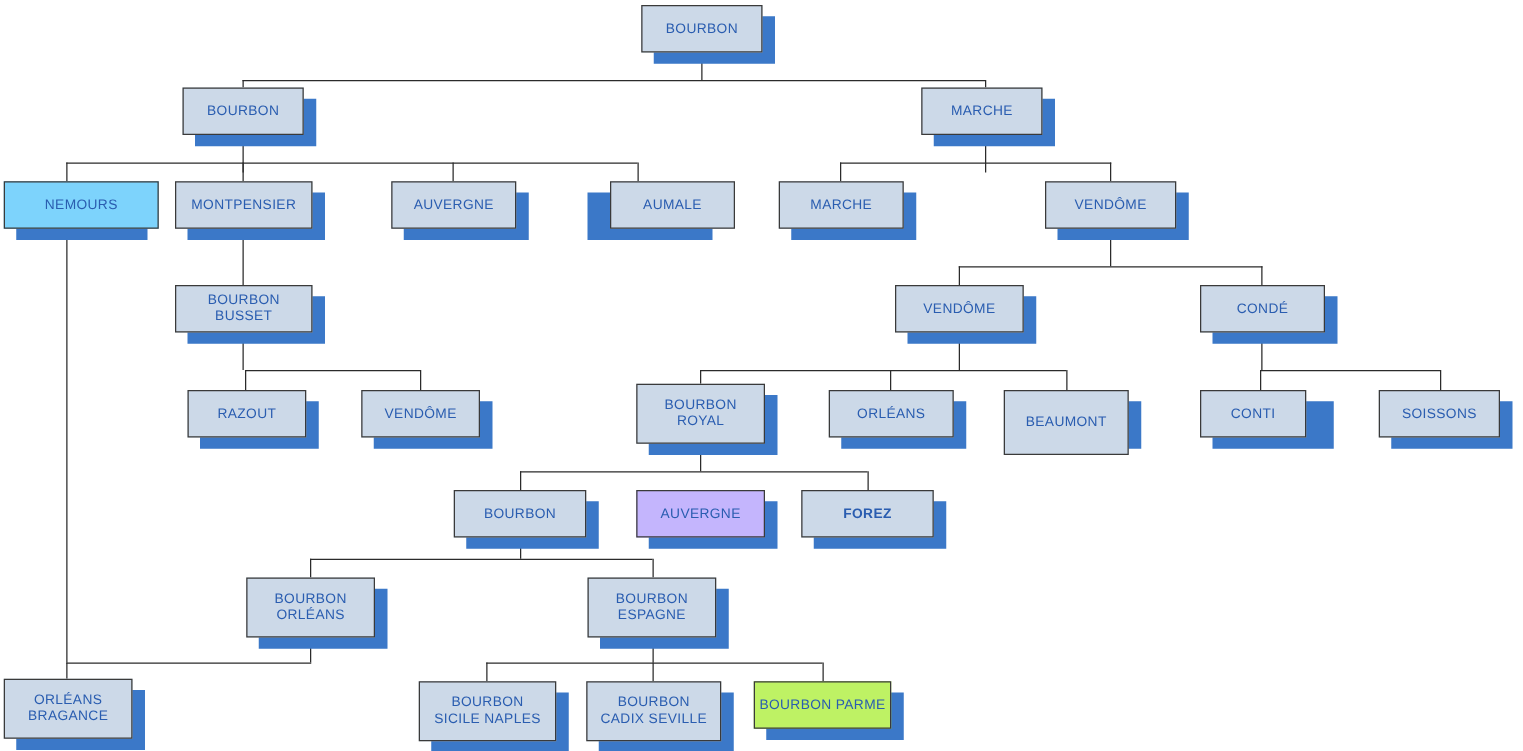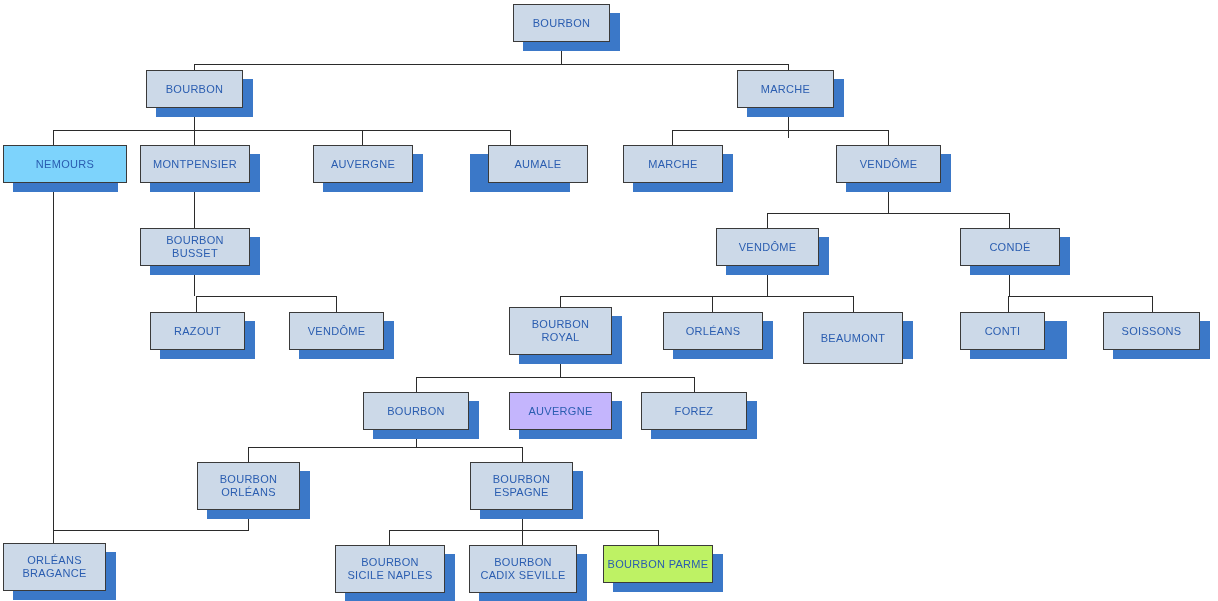--- a/index.html
+++ b/index.html
@@ -189,21 +189,21 @@
       </div>
       <div class="shadow" style="left: 373px; top: 401px; width: 106px; height: 38px; background: rgb(59, 120, 200);"></div>
       <div class="node" style="left: 363px; top: 392px; width: 106px; height: 38px; background: rgb(204, 217, 232); border-color: rgb(58, 58, 58); color: rgb(42, 93, 176);">
         <span class="node-label">BOURBON</span>
       </div>
       <div class="shadow" style="left: 519px; top: 401px; width: 103px; height: 38px; background: rgb(59, 120, 200);"></div>
       <div class="node" style="left: 509px; top: 392px; width: 103px; height: 38px; background: #c4b5fd; border-color: rgb(58, 58, 58); color: rgb(42, 93, 176);">
         <span class="node-label">AUVERGNE</span>
       </div>
       <div class="shadow" style="left: 651px; top: 401px; width: 106px; height: 38px; background: rgb(59, 120, 200);"></div>
-      <div class="node" style="left: 641px; top: 392px; width: 106px; height: 38px; background: rgb(204, 217, 232); border-color: rgb(58, 58, 58); color: rgb(42, 93, 176);">
+      <div class="node" style="left: 641px; top: 392px; width: 106px; height: 38px; background: rgb(204, 217, 232); border-color: rgb(58, 58, 58); color: rgb(42, 93, 176); font-weight: bold;">
         <span class="node-label">FOREZ</span>
       </div>
       <div class="shadow" style="left: 207px; top: 471px; width: 103px; height: 48px; background: rgb(59, 120, 200);"></div>
       <div class="node" style="left: 197px; top: 462px; width: 103px; height: 48px; background: rgb(204, 217, 232); border-color: rgb(58, 58, 58); color: rgb(42, 93, 176);">
         <span class="node-label">BOURBON
 ORLÉANS</span>
       </div>
       <div class="shadow" style="left: 480px; top: 471px; width: 103px; height: 48px; background: rgb(59, 120, 200);"></div>
       <div class="node" style="left: 470px; top: 462px; width: 103px; height: 48px; background: rgb(204, 217, 232); border-color: rgb(58, 58, 58); color: rgb(42, 93, 176);">
         <span class="node-label">BOURBON

